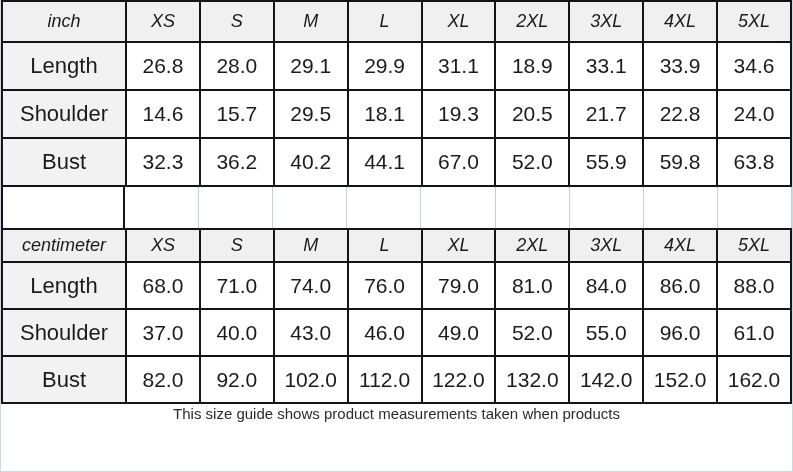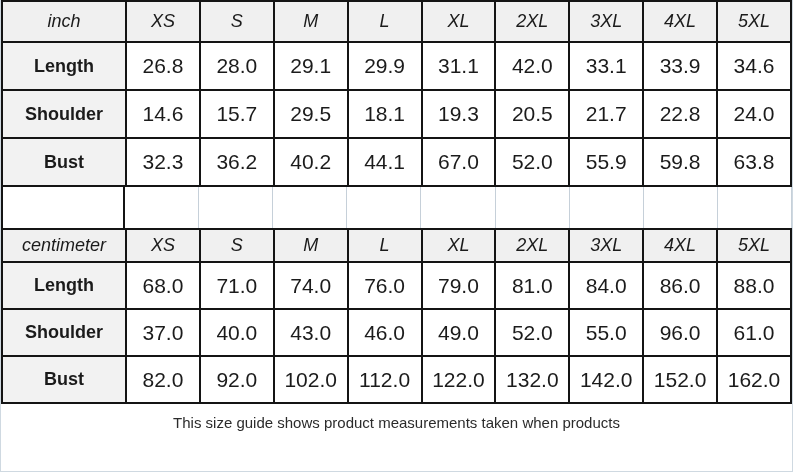--- a/index.html
+++ b/index.html
@@ -35,22 +35,21 @@
   .t1 tr.drow{height:48px;}
   .t2 tr.hrow{height:33px;}
   .t2 tr.drow{height:47px;}
   td.unit-cell, td.size-cell{
     background:#f0f0f0;
     font-size:18px;
     font-style:italic;
   }
   td.label-cell{
     background:#f2f2f2;
-    font-size:18px;
-    font-weight:bold;
+    font-size:22px;
   }
   td.value-cell{
     background:#ffffff;
     font-size:21px;
   }
   
   td.no-bottom{border-bottom-style:hidden;}
   
   .spacer{
     display:flex;
@@ -65,21 +64,20 @@
     border-right:2px solid #141414;
     background:#ffffff;
   }
   .spacer .sp-cell{
     flex:1;
     box-sizing:border-box;
     border-right:1px solid #c6d0d9;
     background:#ffffff;
   }
   .footer{
-    padding-top:9px;
     text-align:center;
     font-size:15px;
     line-height:19px;
     color:#2b2b2b;
   }
 </style>
 </head>
 <body>
 
 <div class="container">
@@ -110,21 +108,21 @@
       <td class="size-cell">4XL</td>
       <td class="size-cell">5XL</td>
     </tr>
     <tr class="drow">
       <td class="label-cell">Length</td>
       <td class="value-cell">26.8</td>
       <td class="value-cell">28.0</td>
       <td class="value-cell">29.1</td>
       <td class="value-cell">29.9</td>
       <td class="value-cell">31.1</td>
-      <td class="value-cell">42.0</td>
+      <td class="value-cell">18.9</td>
       <td class="value-cell">33.1</td>
       <td class="value-cell">33.9</td>
       <td class="value-cell">34.6</td>
     </tr>
     <tr class="drow">
       <td class="label-cell no-bottom">Shoulder</td>
       <td class="value-cell">14.6</td>
       <td class="value-cell">15.7</td>
       <td class="value-cell">29.5</td>
       <td class="value-cell">18.1</td>

